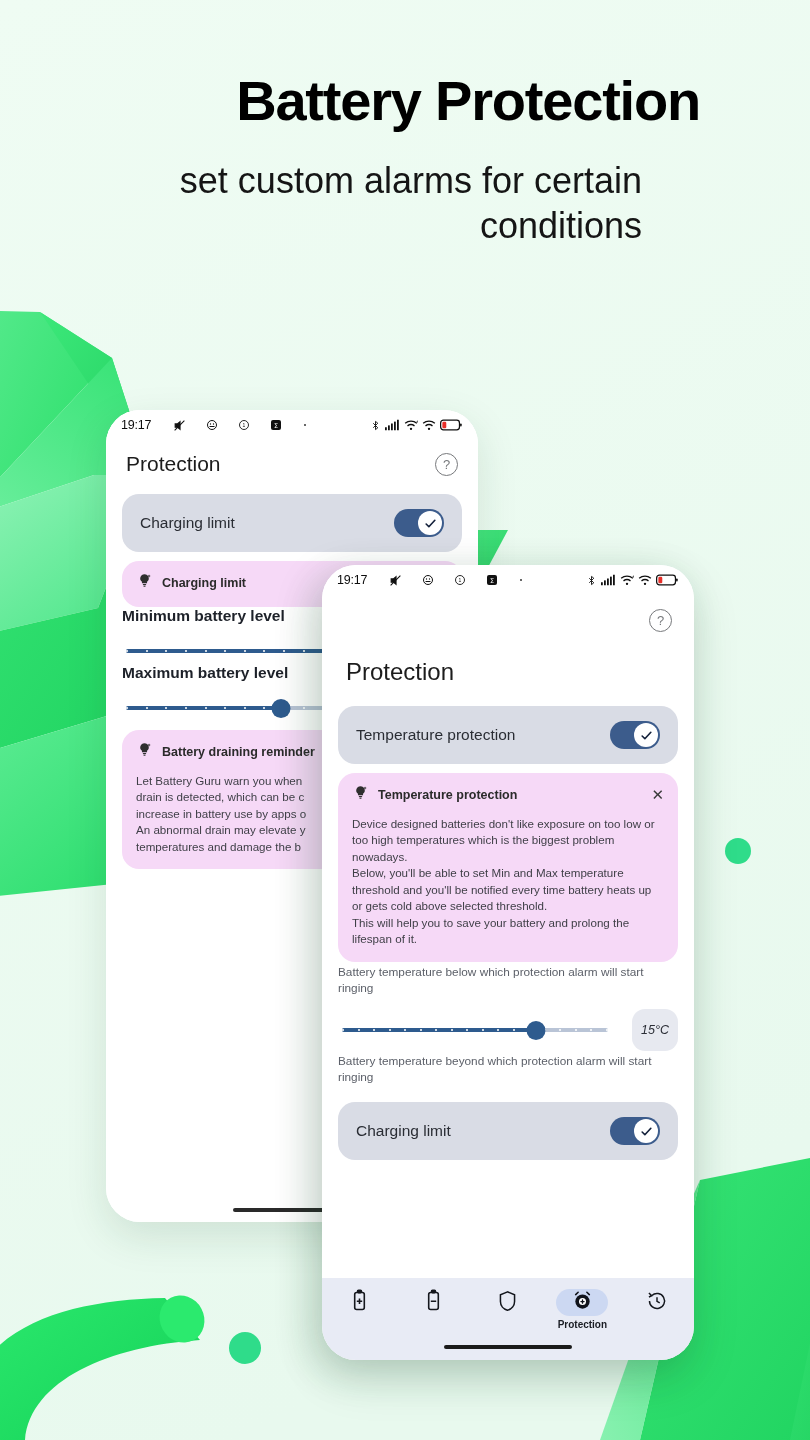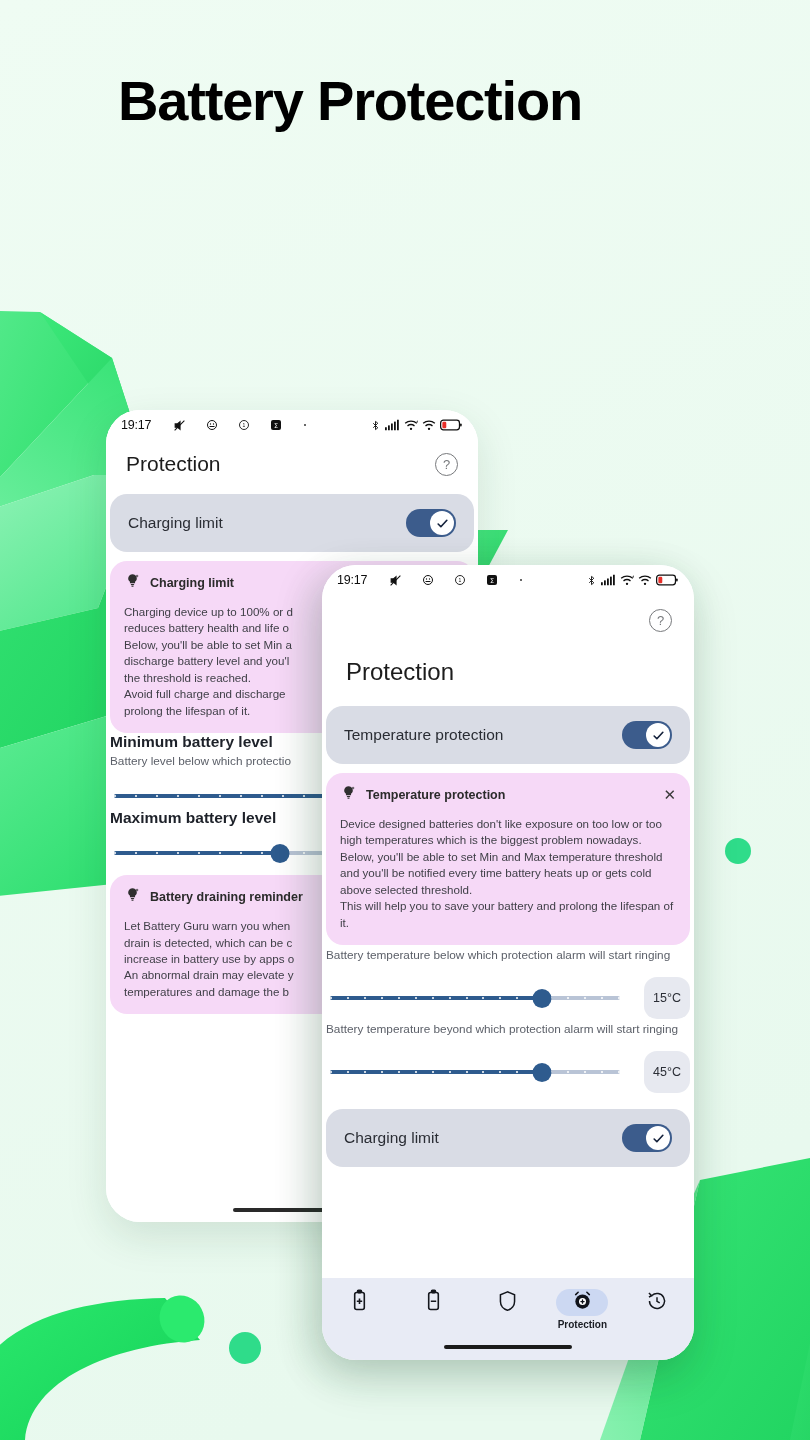--- a/index.html
+++ b/index.html
@@ -24,21 +24,21 @@
     height: 1440px;
     z-index: 0;
   }
 
   
   .header {
     position: absolute;
     top: 70px;
     left: 0;
     width: 700px;
-    text-align: center;
+    text-align: right;
     z-index: 5;
   }
   .header-title {
     font-size: 56px;
     font-weight: 700;
     letter-spacing: -1.2px;
     color: #000000;
     line-height: 1.1;
   }
   .header-sub {
@@ -127,21 +127,21 @@
     background: #fff;
   }
   .front-title {
     font-size: 24px;
     color: #1c1c1c;
     padding: 26px 0 8px 24px;
     background: #fff;
     font-weight: 400;
   }
 
-  .screen-body { background: #fff; padding: 0 4px; }
+  .screen-body { background: #fff; padding: 0 16px; }
 
   
   .toggle-row {
     background: #d9dce5;
     border-radius: 17px;
     height: 58px;
     display: flex;
     align-items: center;
     justify-content: space-between;
     padding: 0 18px 0 18px;
@@ -207,20 +207,21 @@
     color: #5c6069;
     line-height: 1.35;
     margin-top: 3px;
   }
   .slider-row {
     display: flex;
     align-items: center;
     gap: 24px;
     margin-top: 13px;
     padding-left: 4px;
+    font-style: italic;
   }
   .slider {
     flex: 1;
     position: relative;
     height: 26px;
   }
   .slider .track {
     position: absolute;
     top: 11px; left: 0; right: 0;
     height: 3.5px;
@@ -368,20 +369,21 @@
     <path d="M -40,1440 C -40,1330 60,1300 165,1298 L 200,1340 C 110,1346 30,1380 25,1440 Z" fill="url(#tube)"></path>
     <ellipse cx="182" cy="1319" rx="22" ry="24" transform="rotate(-28 182 1319)" fill="#2bea6e"></ellipse>
   </g>
 
   <circle cx="738" cy="851" r="13" fill="#2fdc8a"></circle>
   <circle cx="245" cy="1348" r="16" fill="#2fdc8a"></circle>
 </svg>
 
 <div class="header">
   <div class="header-title">Battery Protection</div>
+  <div class="header-sub">set custom alarms for certain conditions</div>
 </div>
 
 <div class="phone phone-back">
   <div class="phone-back-inner">
 
     <div class="statusbar">
       <div class="sb-left">
         <span class="sb-time">19:17</span>
         <span class="sb-ic">
           <svg width="13" height="13" viewBox="0 0 24 24" fill="none" stroke="#111" stroke-width="2">
@@ -477,31 +479,23 @@
           <span>
             <svg width="17" height="17" viewBox="0 0 24 24">
                 <path d="M12 3a6 6 0 0 0-3.6 10.8V16h7.2v-2.2A6 6 0 0 0 12 3z" fill="#2f2f2f"></path>
                 <rect x="9.6" y="17" width="4.8" height="1.6" rx="0.8" fill="#2f2f2f"></rect>
                 <rect x="10.4" y="19.4" width="3.2" height="1.5" rx="0.7" fill="#2f2f2f"></rect>
                 <path d="M18.4 3.4l.7 1.7 1.7.7-1.7.7-.7 1.7-.7-1.7-1.7-.7 1.7-.7z" fill="#2f2f2f"></path>
               </svg>
           </span>
           <span class="info-head-title">Charging limit</span>
         </div>
-        <div class="info-body">Charging device up to 100% or d
-reduces battery health and life o
-Below, you'll be able to set Min a
-discharge battery level and you'l
-the threshold is reached.
-Avoid full charge and discharge
-prolong the lifespan of it.</div>
       </div>
 
       <div class="sec-title">Minimum battery level</div>
-      <div class="sec-desc">Battery level below which protectio</div>
       <div class="slider-row">
         <div class="slider">
           <div class="track"></div>
           <div class="fill" style="width:72%"></div>
           <div class="ticks">
             <i></i>
               <i></i>
               <i></i>
               <i></i>
               <i></i>
@@ -714,48 +708,20 @@
             <i></i>
             <i></i>
             <i></i>
         </div>
         <div class="thumb" style="left:73%"></div>
       </div>
       <div class="val-badge">15°C</div>
     </div>
 
     <div class="sec-desc">Battery temperature beyond which protection alarm will start ringing</div>
-    <div class="slider-row">
-      <div class="slider">
-        <div class="track"></div>
-        <div class="fill" style="width:73%"></div>
-        <div class="ticks">
-          <i></i>
-            <i></i>
-            <i></i>
-            <i></i>
-            <i></i>
-            <i></i>
-            <i></i>
-            <i></i>
-            <i></i>
-            <i></i>
-            <i></i>
-            <i></i>
-            <i></i>
-            <i></i>
-            <i></i>
-            <i></i>
-            <i></i>
-            <i></i>
-        </div>
-        <div class="thumb" style="left:73%"></div>
-      </div>
-      <div class="val-badge">45°C</div>
-    </div>
 
     <div class="toggle-row" style="margin-top:16px;">
       <span class="toggle-label">Charging limit</span>
       <span class="switch">
         <span class="knob">
           <svg viewBox="0 0 24 24" fill="none" stroke="#13203a" stroke-width="3" stroke-linecap="round" stroke-linejoin="round">
               <polyline points="4,13 9,18 20,6"></polyline>
             </svg>
         </span>
       </span>

